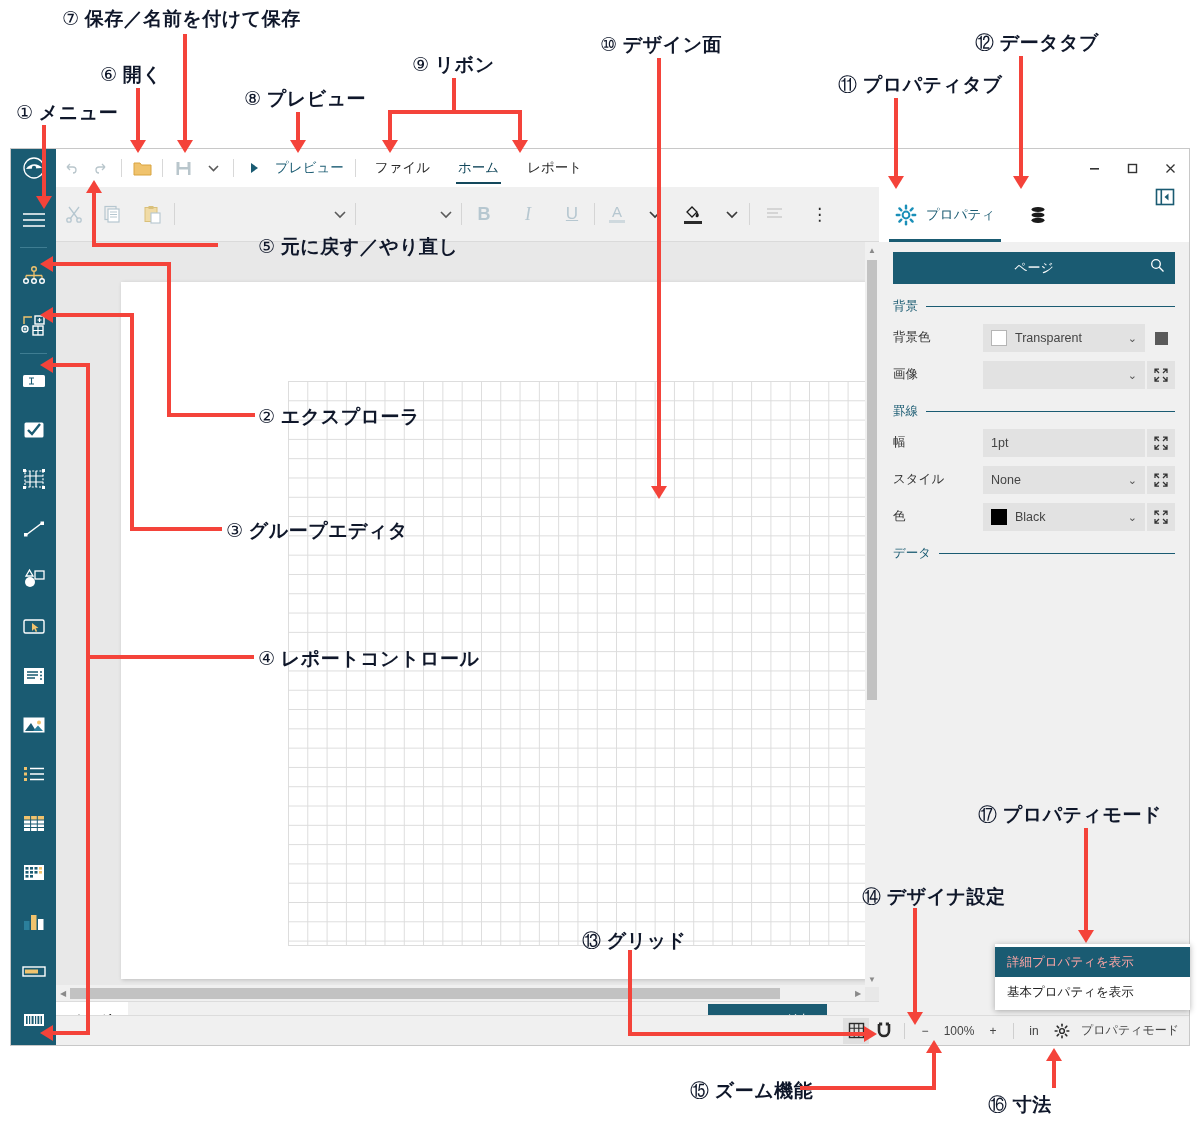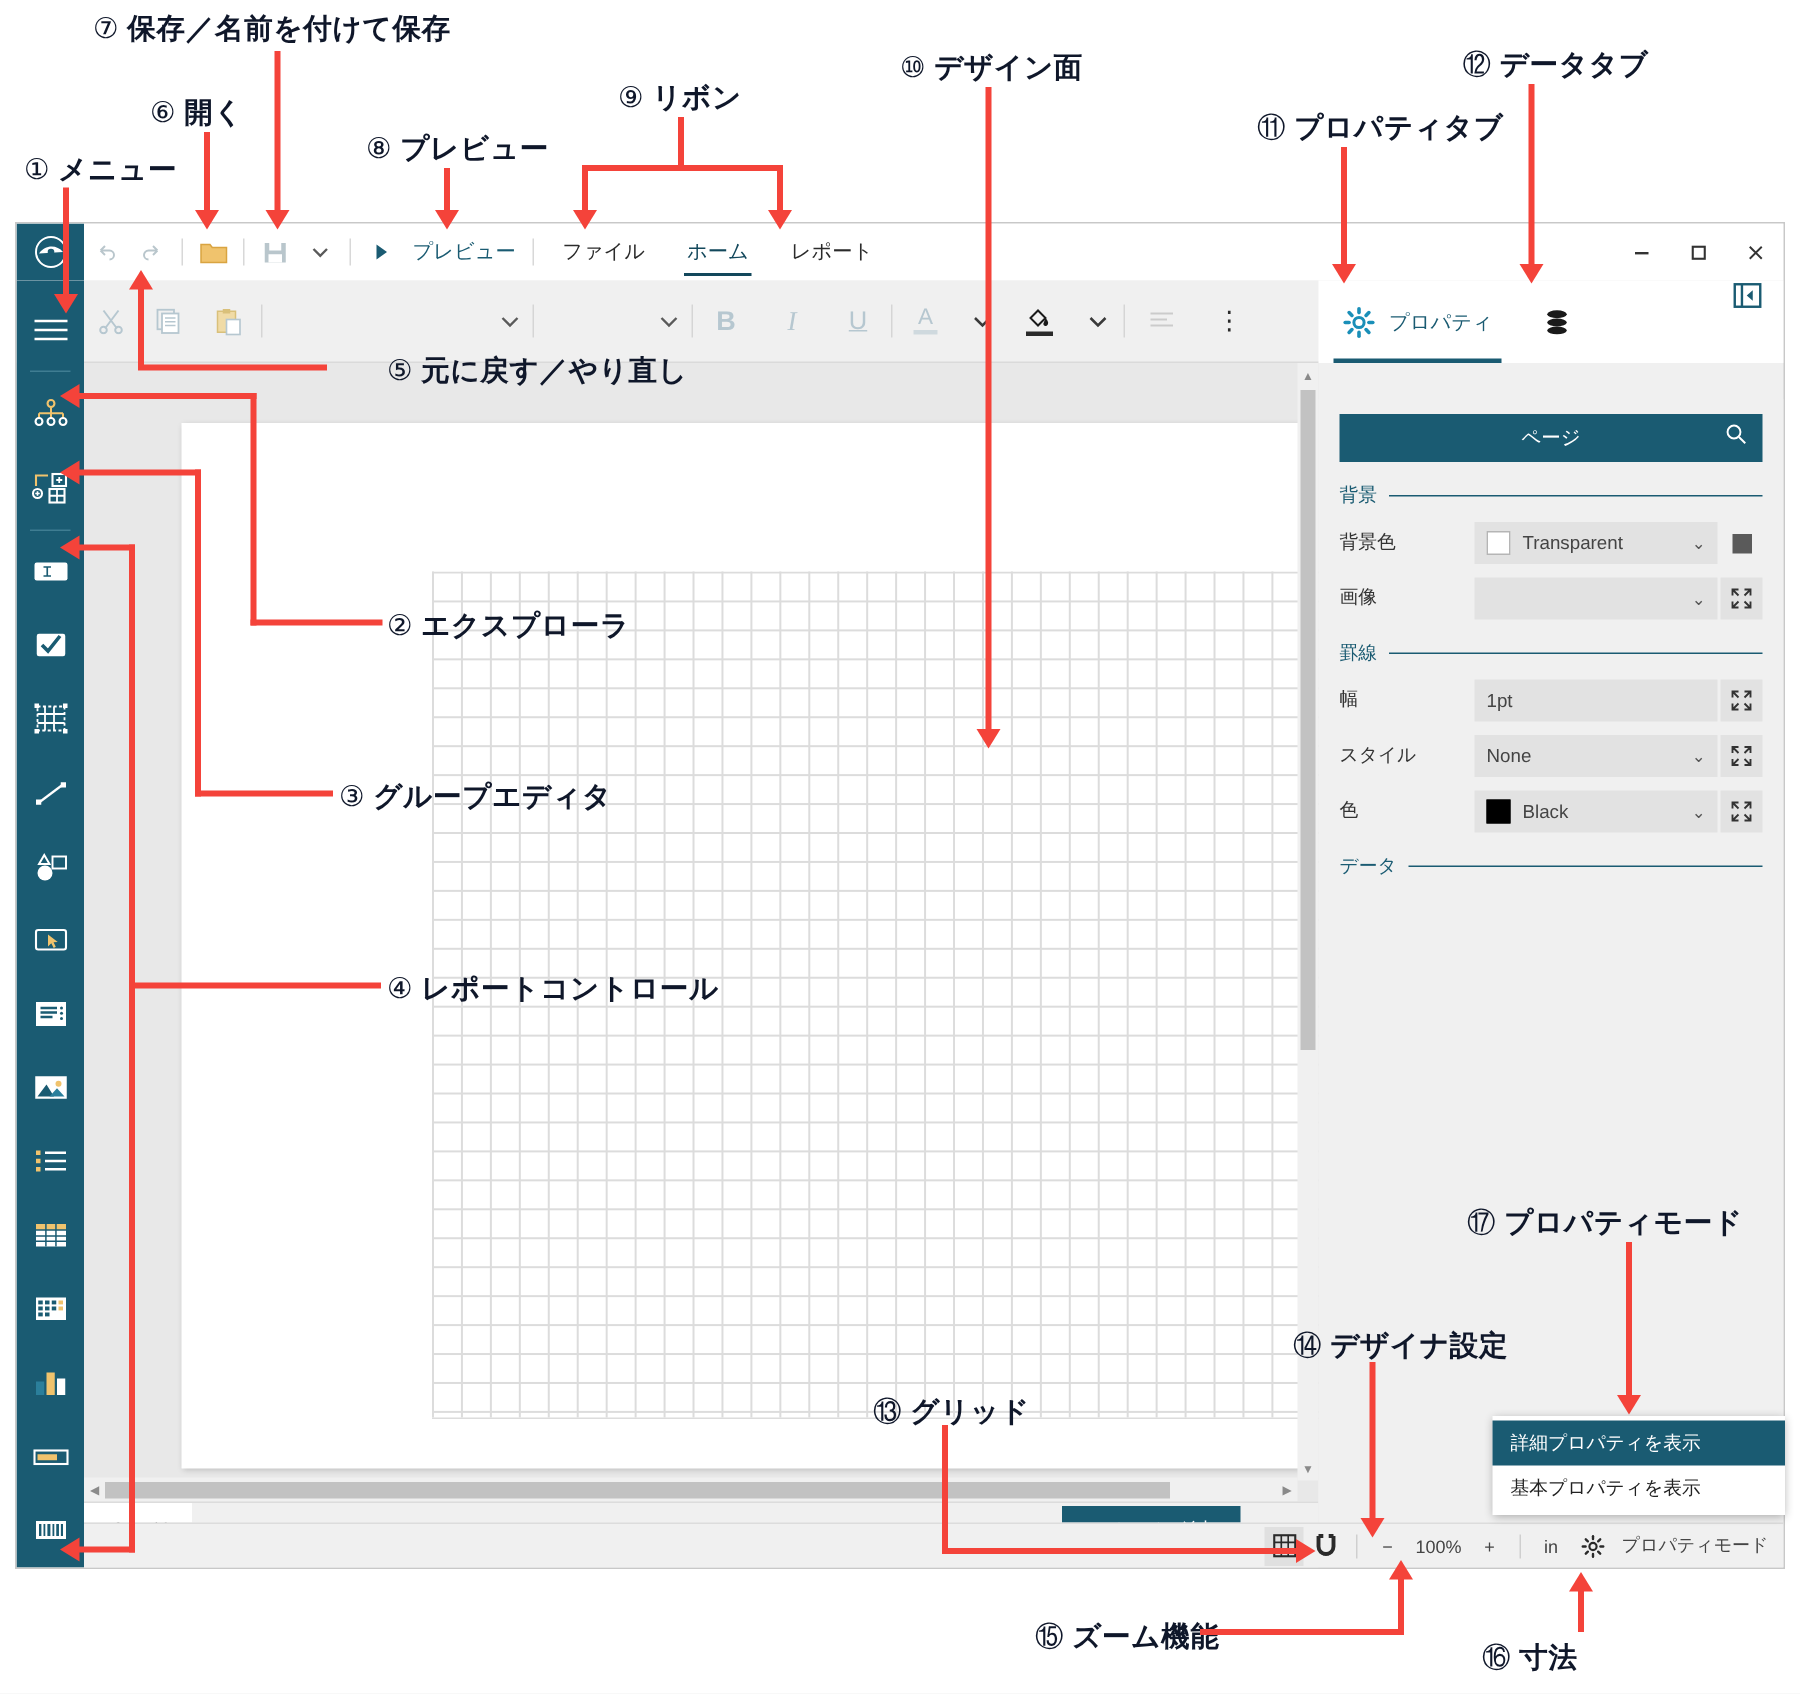--- a/index.html
+++ b/index.html
@@ -150,21 +150,21 @@
     padding-right:6px; gap:2px; font-size:12px; color:#444;
   }
   .sb-btn { height:26px; min-width:26px; display:flex; align-items:center; justify-content:center; padding:0 4px; }
   .sb-btn.sel { background:#e0e0e0; }
   .sb-vsep { width:1px; height:16px; background:#cfcfcf; margin:0 5px; }
   .zoom-val { min-width:38px; text-align:center; }
 
   
   .proppanel {
     position:absolute; right:0; top:93px; width:310px; bottom:30px;
-    background:#f0f0f0; padding:10px 14px 0 14px;margin-top:24px;
+    background:#f0f0f0; padding:10px 14px 0 14px;
   }
   .pp-header {
     height:32px; background:#1a5b72; color:#fff; display:flex; align-items:center;
     justify-content:center; position:relative; font-size:13px;
   }
   .pp-header .srch { position:absolute; right:10px; top:6px; }
   .pp-section {
     display:flex; align-items:center; gap:8px; margin-top:14px; margin-bottom:4px;
   }
   .pp-section .sname { color:#1a5b72; font-size:12.5px; white-space:nowrap; }
@@ -186,21 +186,21 @@
   .toggle-val { margin-left:auto; display:flex; align-items:center; gap:10px; font-size:12.5px; color:#444; }
   .toggle { width:38px; height:18px; background:#e2e2e2; border-radius:9px; position:relative; }
   .toggle .knob { position:absolute; left:3px; top:3px; width:12px; height:12px; border-radius:50%; background:#3a3a3a; }
 
   
   .ctxmenu {
     position:absolute; left:995px; top:944px; width:195px; background:#fff;
     box-shadow:0 1px 6px rgba(0,0,0,.3); z-index:30; padding:3px 0;
   }
   .ctxmenu .mi { height:30px; display:flex; align-items:center; padding:0 12px; font-size:12.5px; color:#222; }
-  .ctxmenu .mi.sel { background:#1a5b72; color:#ffffff; }
+  .ctxmenu .mi.sel { background:#1a5b72; color:#fca5a5; }
 </style>
 </head>
 <body>
 
 <div id="app">
 
   <div class="titlebar">
     <div class="logo-box">
       <svg class="logo-glyph" viewBox="0 0 24 24">
         <circle cx="12" cy="12" r="10" fill="none" stroke="#ffffff" stroke-width="1.3"></circle>

